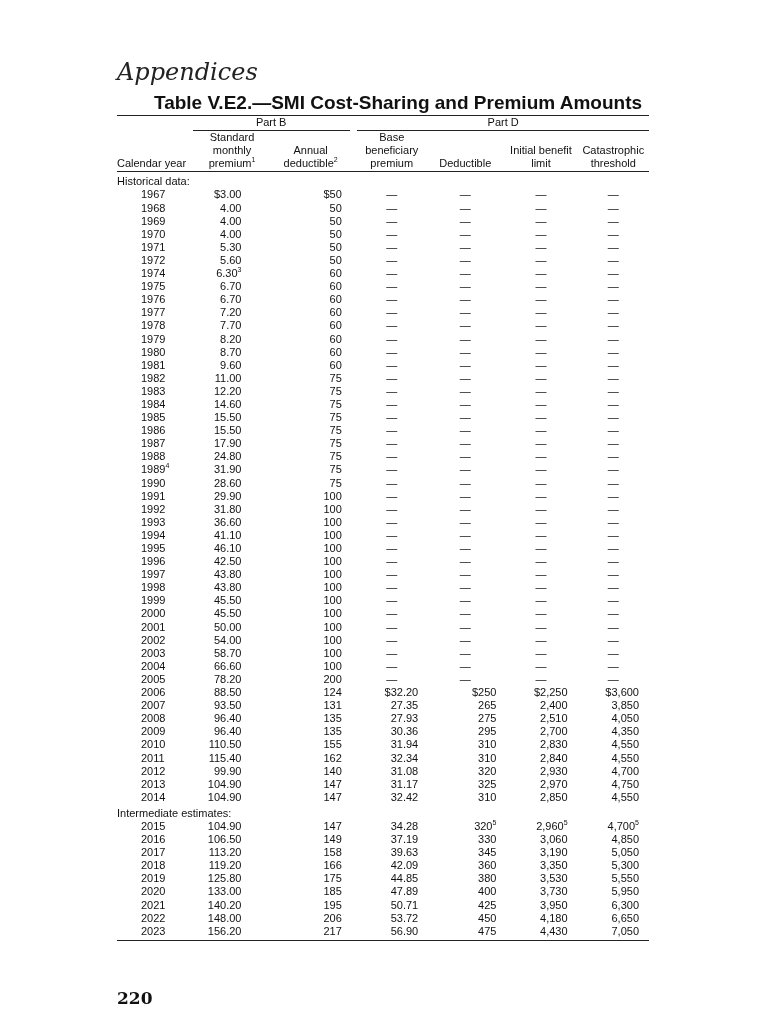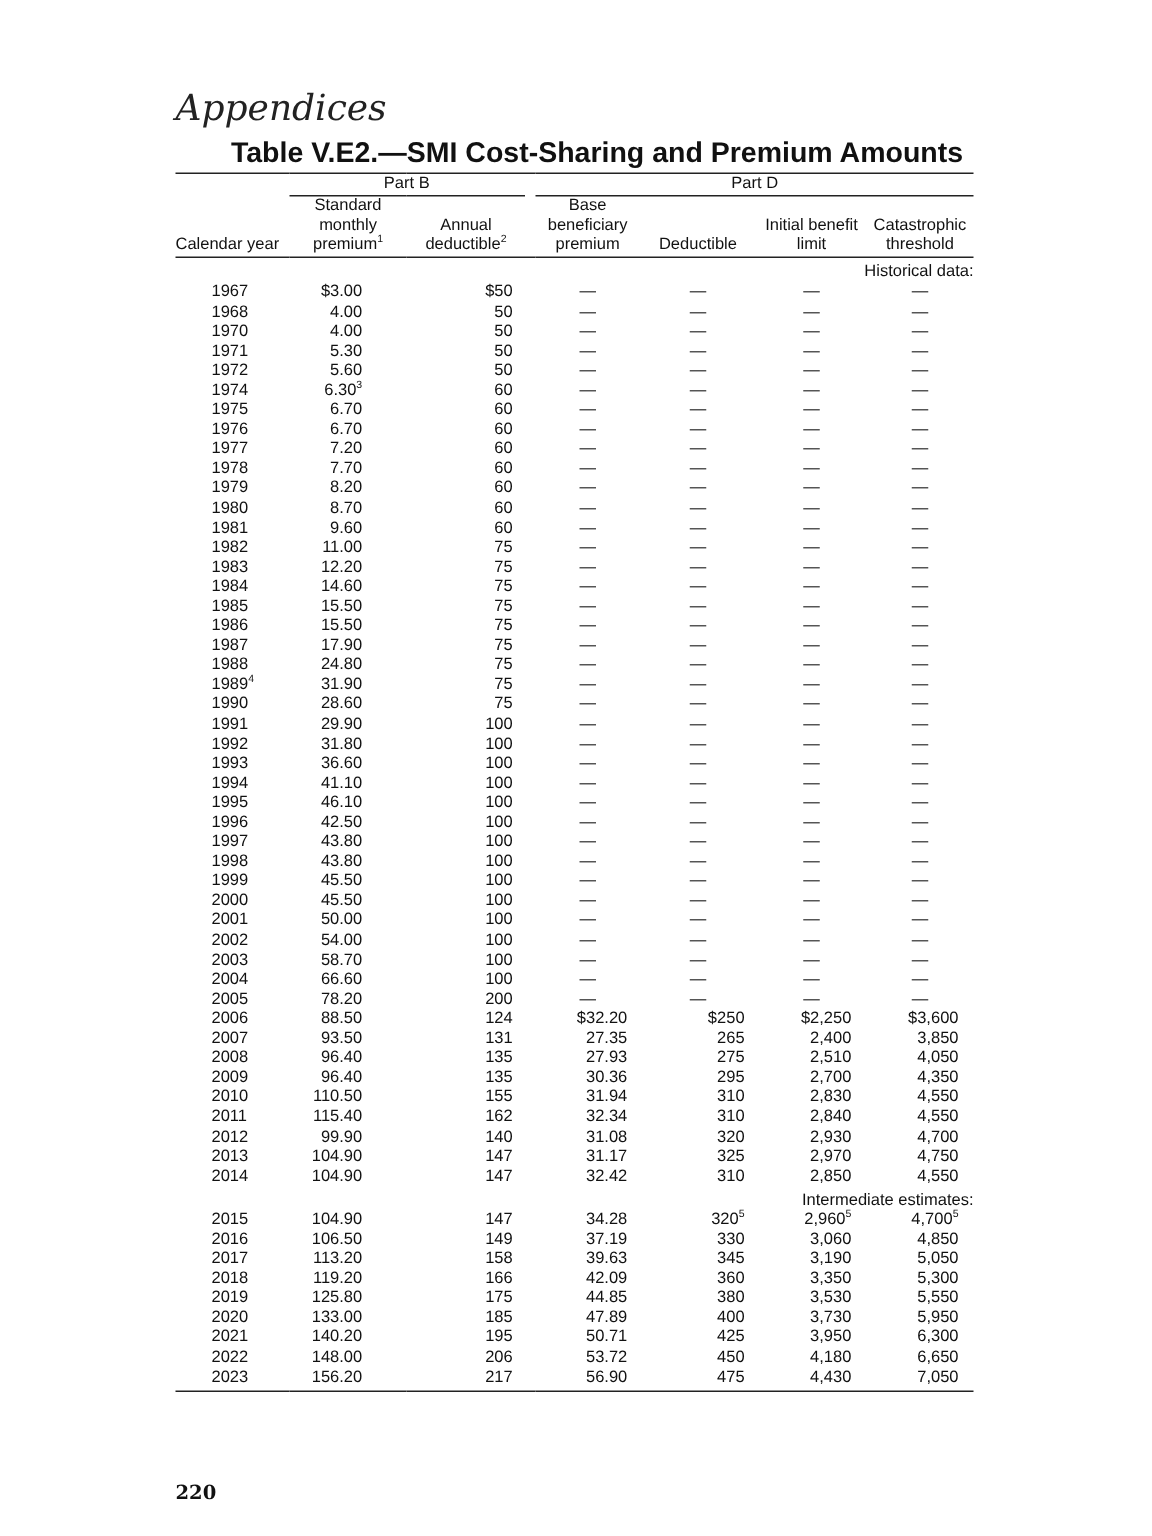--- a/index.html
+++ b/index.html
@@ -27,34 +27,34 @@
   .hdr th { vertical-align: bottom; padding-bottom: 1px; border-bottom: 1px solid #222; }
   .hdr th.c-year { text-align: left; }
   sup { font-size: 7px; line-height: 0; }
   .c-year { width: 76px; text-align: left; margin-left: 22px; }
   .c-prem { width: 80px; }
   .c-ded { width: 80px; }
   .c-base { width: 70px; }
   .c-pdded { width: 80px; }
   .c-ibl { width: 74px; }
   .c-cat { width: 72px; }
-  .section-label td { text-align: right; padding-top: 3px; margin-top: 30px; }
+  .section-label td { text-align: left; padding-top: 3px; margin-top: 30px; }
   .yr { padding-left: 24px; }
   .prem-cell { text-align: right; padding-right: 30px; }
   .ded-cell { text-align: right; padding-right: 8px; }
   .base-cell { text-align: right; padding-right: 8px; }
   .pdded-cell { text-align: right; padding-right: 8px; }
   .ibl-cell { text-align: right; padding-right: 10px; }
   .cat-cell { text-align: right; padding-right: 10px; }
   .dash { text-align: center; }
   .bottom-rule td { border-bottom: 1.5px solid #222; height: 2px; }
   .page-number {
     position: absolute; left: 117px; top: 988px;
     font-family: "DejaVu Serif", "Liberation Serif", serif;
-    font-weight: bold; font-size: 13px;
+    font-weight: bold; font-size: 17px;
   }
 </style>
 </head>
 <body>
 
 <div class="section-title">Appendices</div>
 
 <div class="table-wrap">
   <div class="table-title">Table V.E2.—SMI Cost-Sharing and Premium Amounts</div>
   <table>
@@ -114,20 +114,30 @@
           <td class="yr"><span>1968</span><sup></sup></td>
           <td class="prem-cell"><span>4.00</span><sup></sup></td>
           <td class="ded-cell"><span>50</span></td>
           <td class="gap"></td>
           <td class="dash"><span>—</span></td>
           <td class="dash"><span>—</span><sup></sup></td>
           <td class="dash"><span>—</span><sup></sup></td>
           <td class="dash"><span>—</span><sup></sup></td>
         </tr>
         <tr>
+          <td class="yr"><span>1969</span><sup></sup></td>
+          <td class="prem-cell"><span>4.00</span><sup></sup></td>
+          <td class="ded-cell"><span>50</span></td>
+          <td class="gap"></td>
+          <td class="dash"><span>—</span></td>
+          <td class="dash"><span>—</span><sup></sup></td>
+          <td class="dash"><span>—</span><sup></sup></td>
+          <td class="dash"><span>—</span><sup></sup></td>
+        </tr>
+        <tr>
           <td class="yr"><span>1970</span><sup></sup></td>
           <td class="prem-cell"><span>4.00</span><sup></sup></td>
           <td class="ded-cell"><span>50</span></td>
           <td class="gap"></td>
           <td class="dash"><span>—</span></td>
           <td class="dash"><span>—</span><sup></sup></td>
           <td class="dash"><span>—</span><sup></sup></td>
           <td class="dash"><span>—</span><sup></sup></td>
         </tr>
         <tr>

